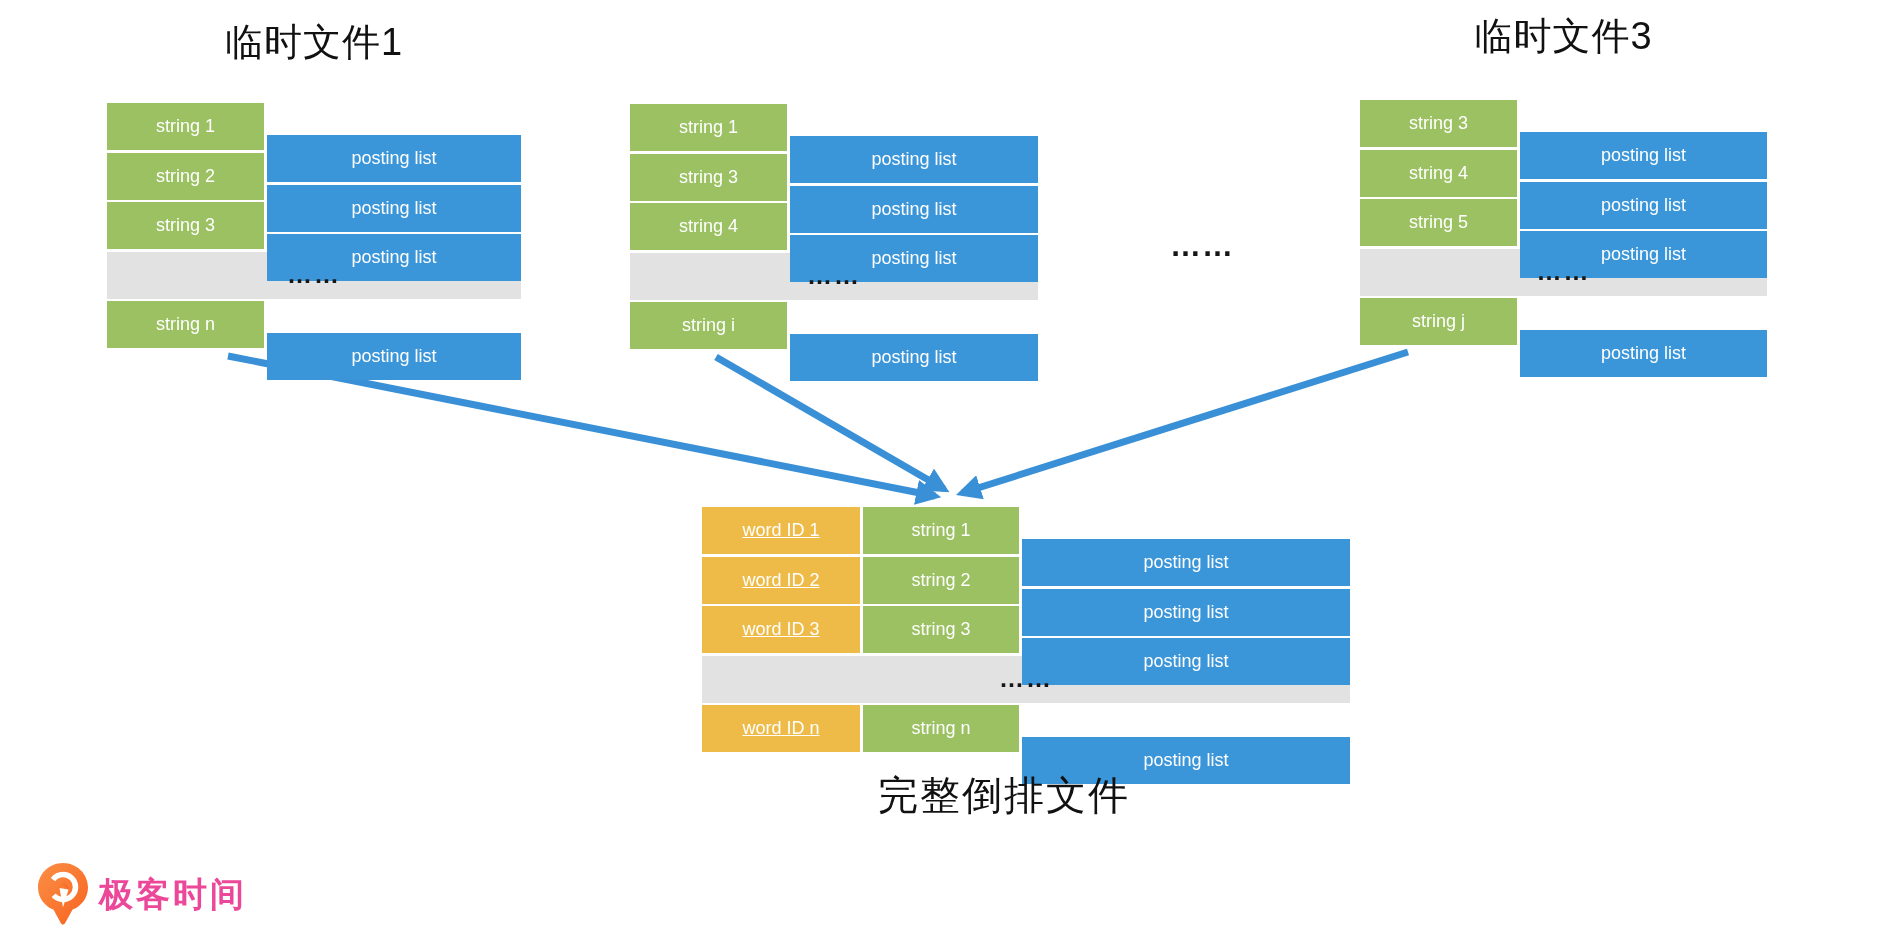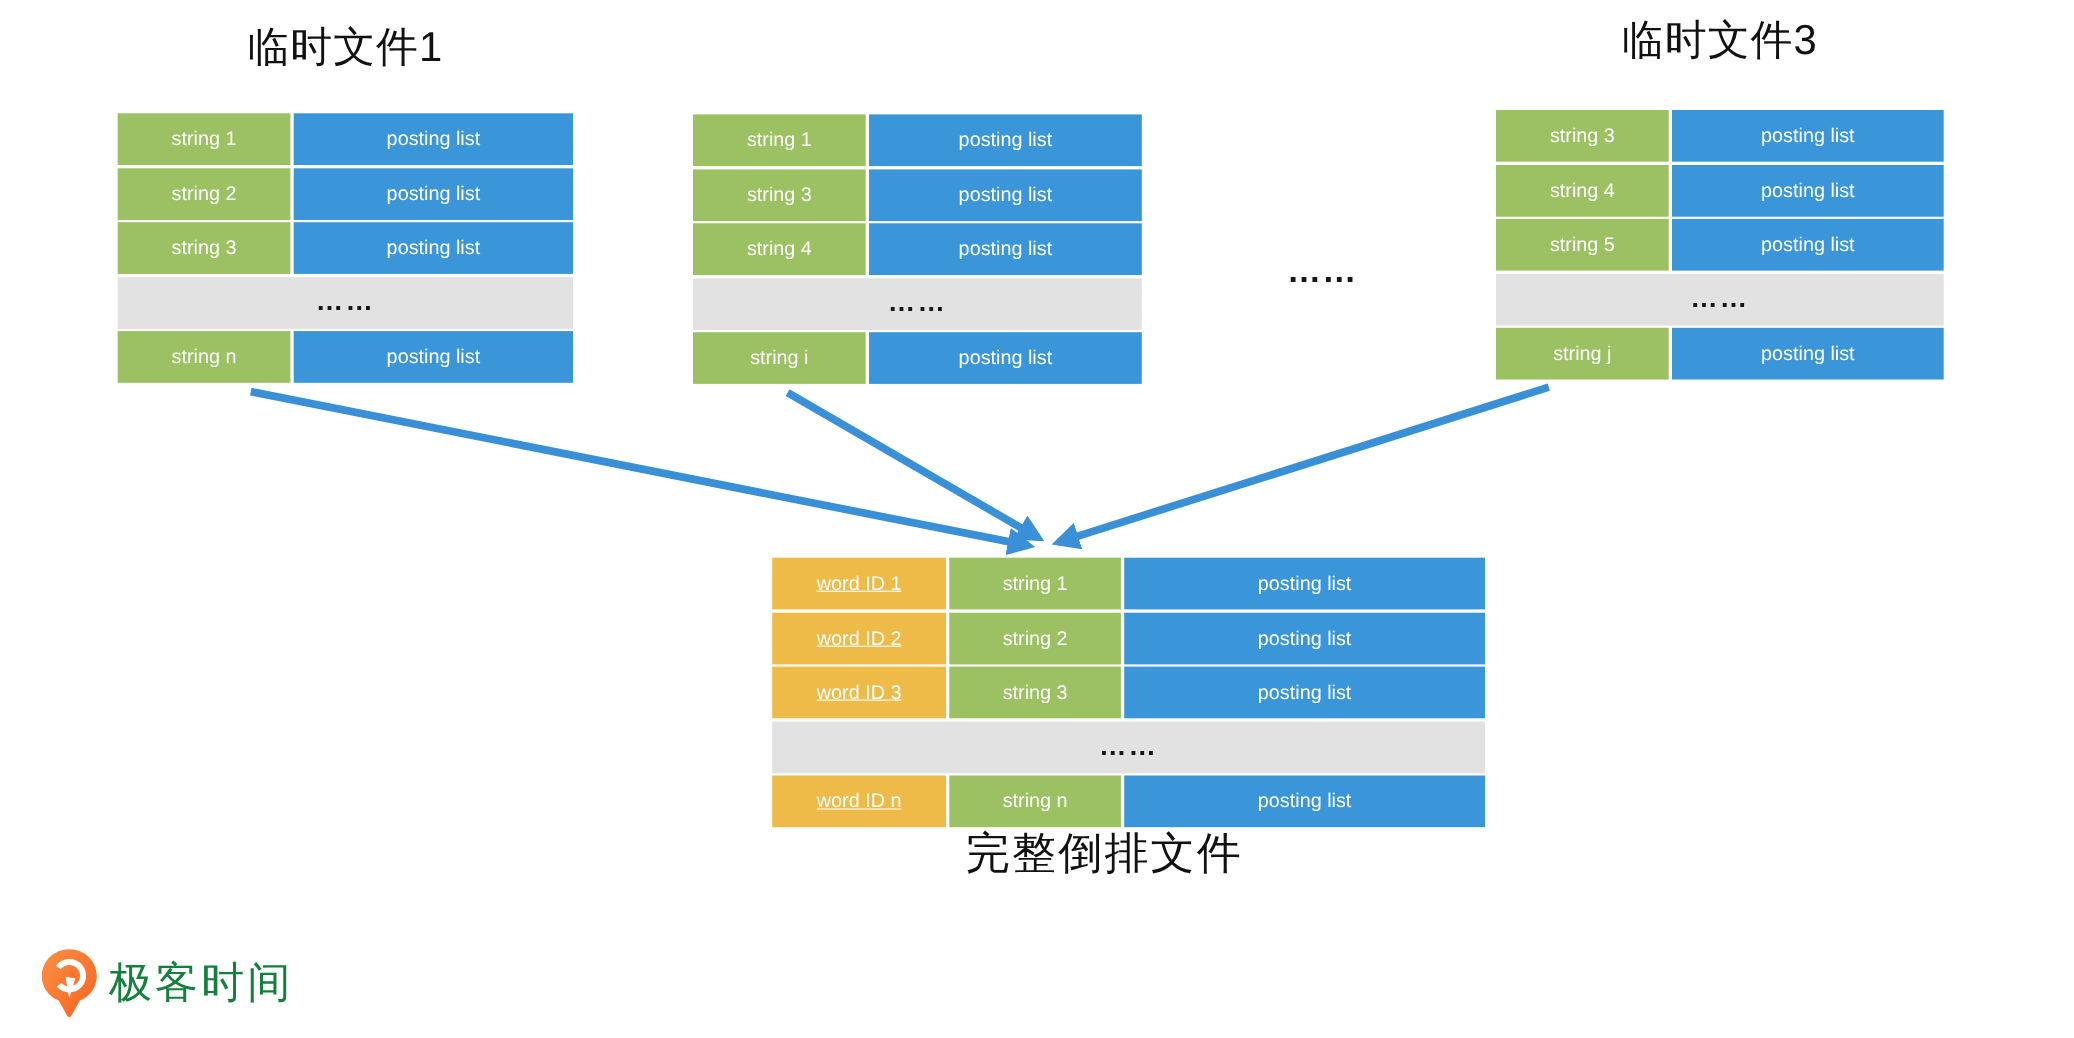--- a/index.html
+++ b/index.html
@@ -11,40 +11,40 @@
     position:absolute;text-align:center;font-size:38px;font-weight:500;color:#111;
     letter-spacing:1px;white-space:nowrap;
   }
   .tbl{position:absolute;}
   .row{display:flex;gap:3px;height:47px;margin-bottom:2.6px;}
   .cell{
     height:47px;line-height:47px;text-align:center;color:#fff;
     font-size:18px;font-weight:500;white-space:nowrap;overflow:hidden;
   }
   .cell.key{background:var(--green);}
-  .cell.val{background:var(--blue);flex:1;}
+  .cell.val{background:var(--blue);flex:1;margin-top:32px;}
   .cell.wid{background:var(--yellow);text-decoration:underline;}
   .temp .key{width:157px;}
   .merged-tbl .wid{width:158px;}
   .merged-tbl .key{width:156px;}
   .row.dots{
     background:var(--gray);display:block;text-align:center;color:#161616;
     font-size:25px;font-weight:700;line-height:44px;letter-spacing:2px;
   }
   .inter-dots{
     position:absolute;left:1150px;top:224px;width:104px;text-align:center;
     font-size:31px;font-weight:700;color:#161616;line-height:44px;letter-spacing:1px;
   }
   .merged-title{
-    position:absolute;left:680px;top:748px;width:648px;text-align:center;
+    position:absolute;left:680px;top:768px;width:648px;text-align:center;
     font-size:40px;font-weight:500;color:#111;letter-spacing:2px;
   }
   .arrows{position:absolute;left:0;top:0;pointer-events:none;}
   .logo{position:absolute;left:37px;top:862px;display:flex;align-items:center;gap:10px;}
-  .logo-text{font-size:39px;font-weight:400;color:#15803d;letter-spacing:3px;line-height:64px;}
+  .logo-text{font-size:34px;font-weight:700;color:#ec4899;letter-spacing:3px;line-height:64px;}
 </style>
 </head>
 <body>
 
 <div class="canvas">
 
   <svg class="arrows" width="1885" height="944" viewBox="0 0 1885 944">
     <defs>
       <marker id="ah" viewBox="0 0 10 10" refX="7.5" refY="5" markerWidth="3.6" markerHeight="3.6" orient="auto-start-reverse">
         <path d="M0,0 L10,5 L0,10 z" fill="#3A90D6"></path>

